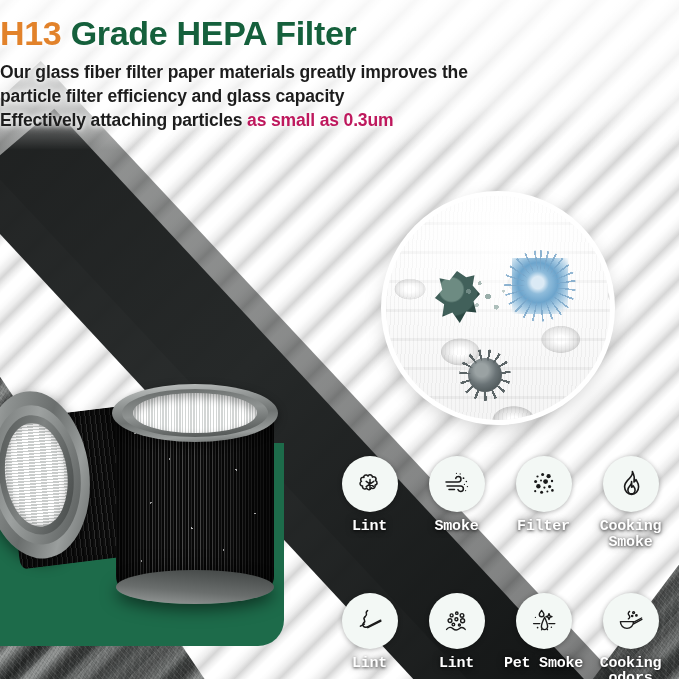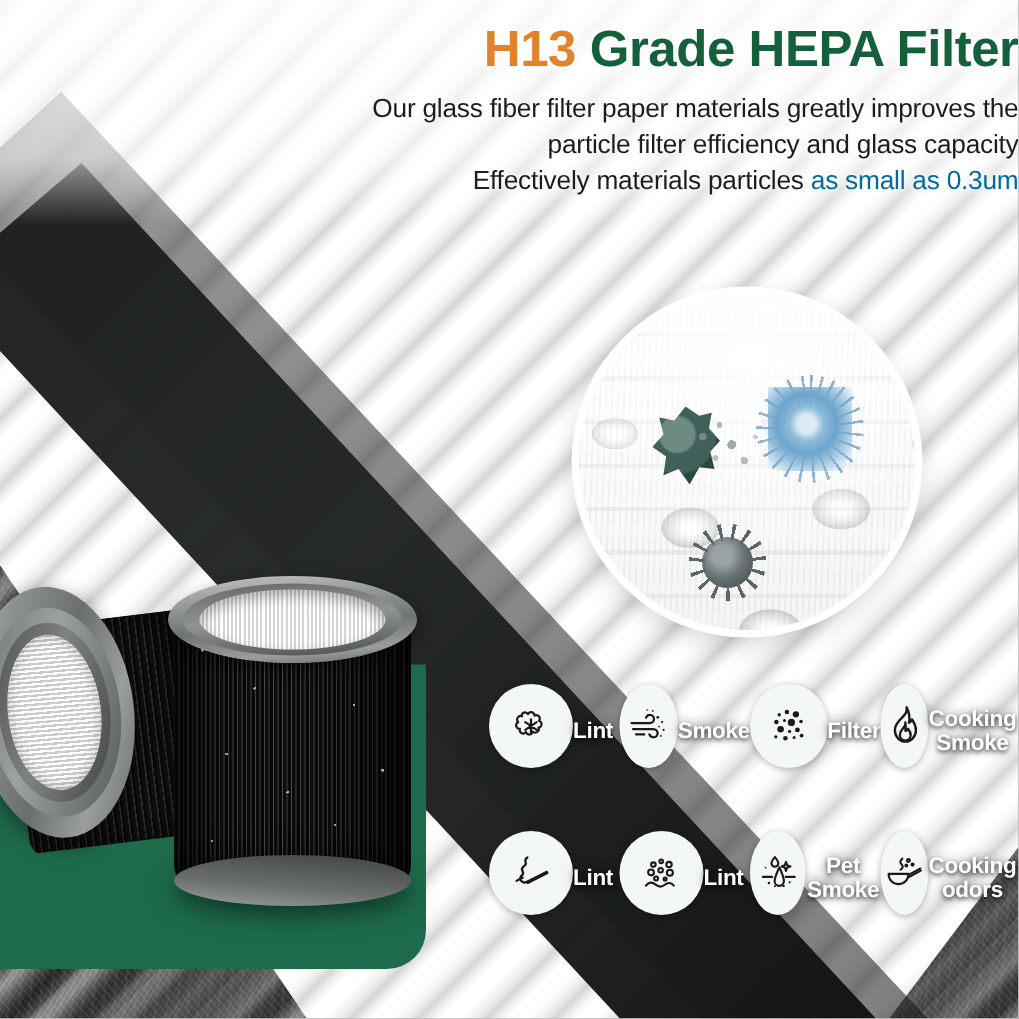--- a/index.html
+++ b/index.html
@@ -55,33 +55,33 @@
     opacity:.55;
   }
   
   .bg-topwash{
     position:absolute;left:0;top:0;width:100%;height:150px;
     background:linear-gradient(180deg,rgba(255,255,255,.82),rgba(255,255,255,.55) 70%,rgba(255,255,255,0));
     pointer-events:none;
   }
 
   
-  .header{position:absolute;left:0;top:14px;width:679px;text-align:right;z-index:30;}
+  .header{position:absolute;left:0;top:14px;width:679px;text-align:left;z-index:30;}
   .title{
     font-size:34px;font-weight:900;letter-spacing:-.3px;line-height:1.12;
     text-shadow:0 0 6px #fff,0 0 10px #fff,0 0 16px rgba(255,255,255,.95);
   }
   .title .t-orange{color:#e2822a;}
   .title .t-green{color:#15603c;}
   .subtitle{
     margin-top:8px;font-size:17.5px;line-height:1.38;color:#1d1d1d;
-    font-weight:400;letter-spacing:-.15px;
+    font-weight:700;letter-spacing:-.15px;
     text-shadow:0 0 5px #fff,0 0 9px rgba(255,255,255,.95);
   }
-  .subtitle .accent{color:#0369a1;}
+  .subtitle .accent{color:#be185d;}
 
   
   .scope{
     position:absolute;left:386px;top:196px;width:224px;height:224px;border-radius:50%;
     overflow:hidden;z-index:20;
     box-shadow:0 0 0 5px #ffffff, 0 6px 22px rgba(0,0,0,.22);
     background:#fdfdfd;
   }
   .scope-mesh{
     position:absolute;inset:-20%;
@@ -267,21 +267,21 @@
   .filter-front .bot-rim{
     position:absolute;left:8px;top:190px;width:158px;height:34px;border-radius:50%;
     background:linear-gradient(5deg,#9a9e9d 0%,#6a6e6d 40%,#3e4241 100%);
     box-shadow:0 6px 16px rgba(0,0,0,.5);
   }
 
   
   .features{position:absolute;left:326px;top:456px;width:348px;z-index:25;}
   .frow{display:flex;}
   .frow + .frow{margin-top:42px;}
-  .fcell{width:87px;display:flex;flex-direction:row;align-items:center;}
+  .fcell{width:87px;display:flex;flex-direction:column;align-items:center;font-family:Liberation Mono, monospace;}
   .fcircle{
     width:56px;height:56px;border-radius:50%;
     background:#f3f8f5;display:flex;align-items:center;justify-content:center;
     box-shadow:0 1px 5px rgba(0,0,0,.3);
   }
   .fcircle svg{display:block;}
   .flabel{
     margin-top:7px;font-size:15px;font-weight:700;color:#ffffff;line-height:1.05;
     text-align:center;letter-spacing:-.2px;
     text-shadow:0 1px 3px rgba(0,0,0,.65),0 0 7px rgba(0,0,0,.5);
@@ -301,21 +301,21 @@
   <div class="bg-topwash"></div>
 
   <div class="header">
     <div class="title">
       <span class="t-orange">H13</span><span class="t-green"> Grade HEPA Filter</span>
     </div>
     <div class="subtitle">
       <div>Our glass fiber filter paper materials greatly improves the</div>
       <div>particle filter efficiency and glass capacity</div>
       <div>
-        <span>Effectively materials particles </span><span class="accent">as small as 0.3um</span>
+        <span>Effectively attaching particles </span><span class="accent">as small as 0.3um</span>
       </div>
     </div>
   </div>
 
   <div class="scope">
     <div class="scope-mesh"></div>
     <div class="scope-rows"></div>
     <div class="scope-grad"></div>
     <div class="particle p-green"></div>
     <div class="particle p-green-specks"></div>

